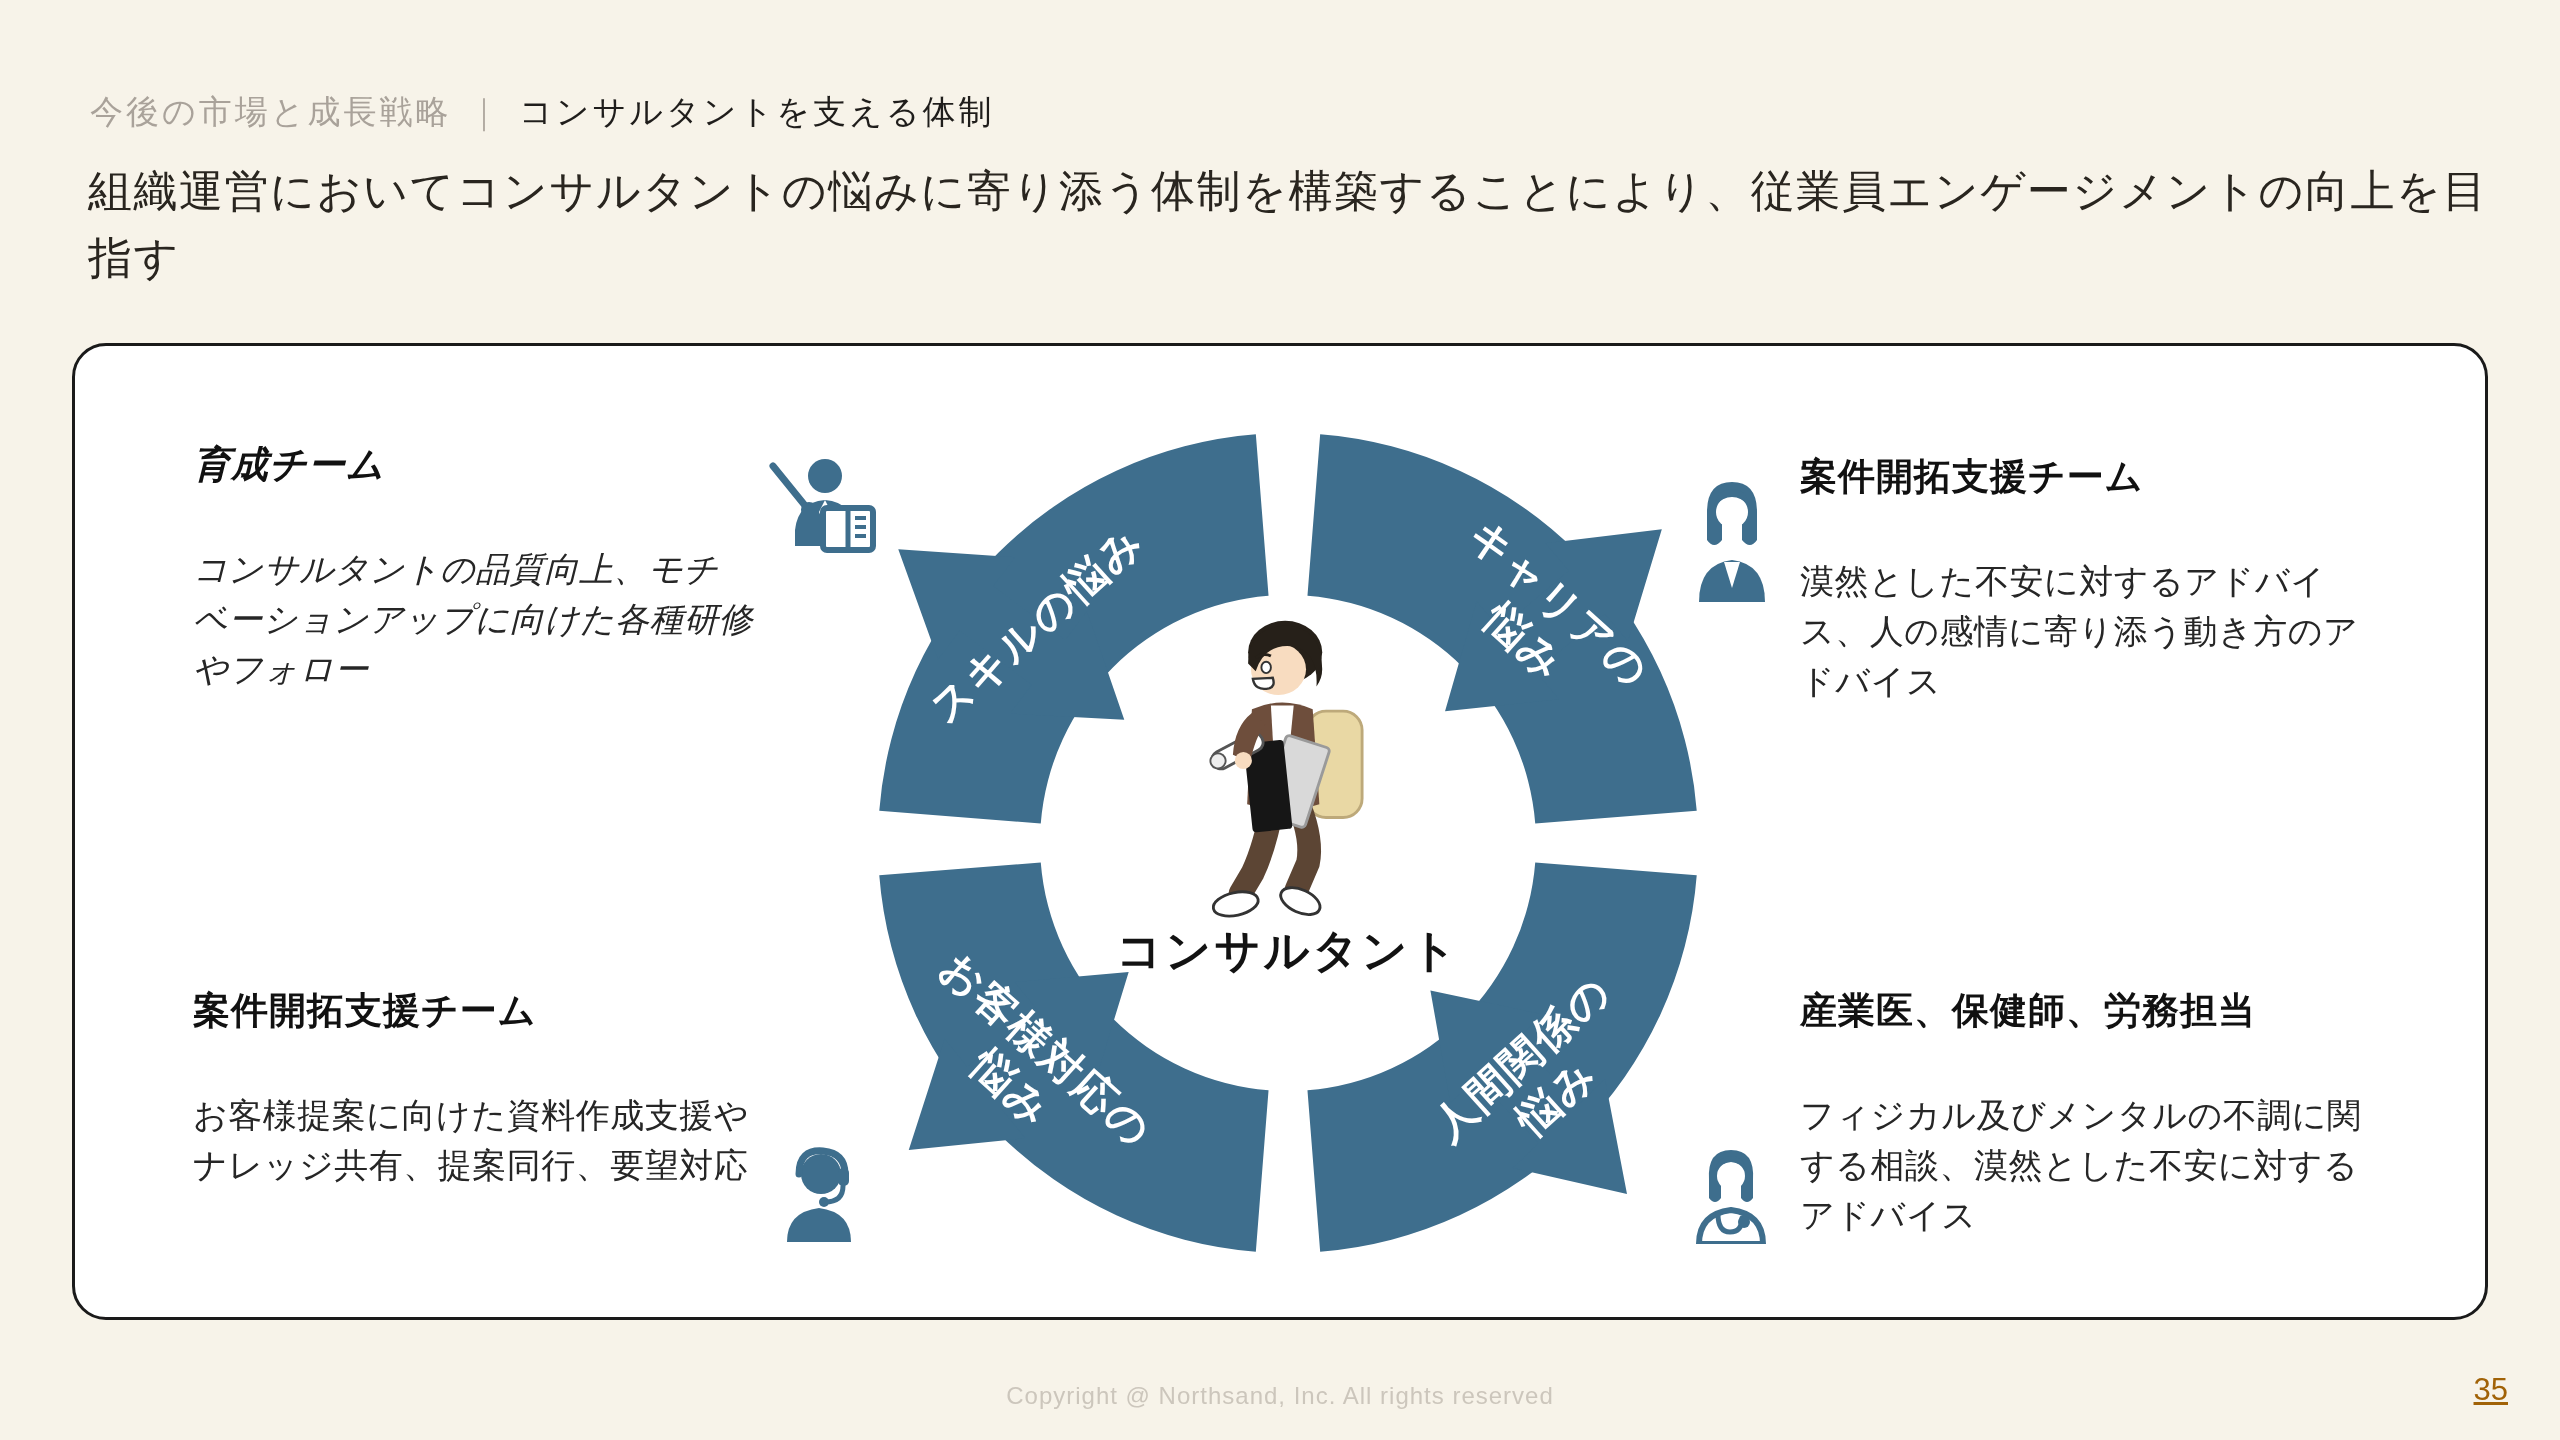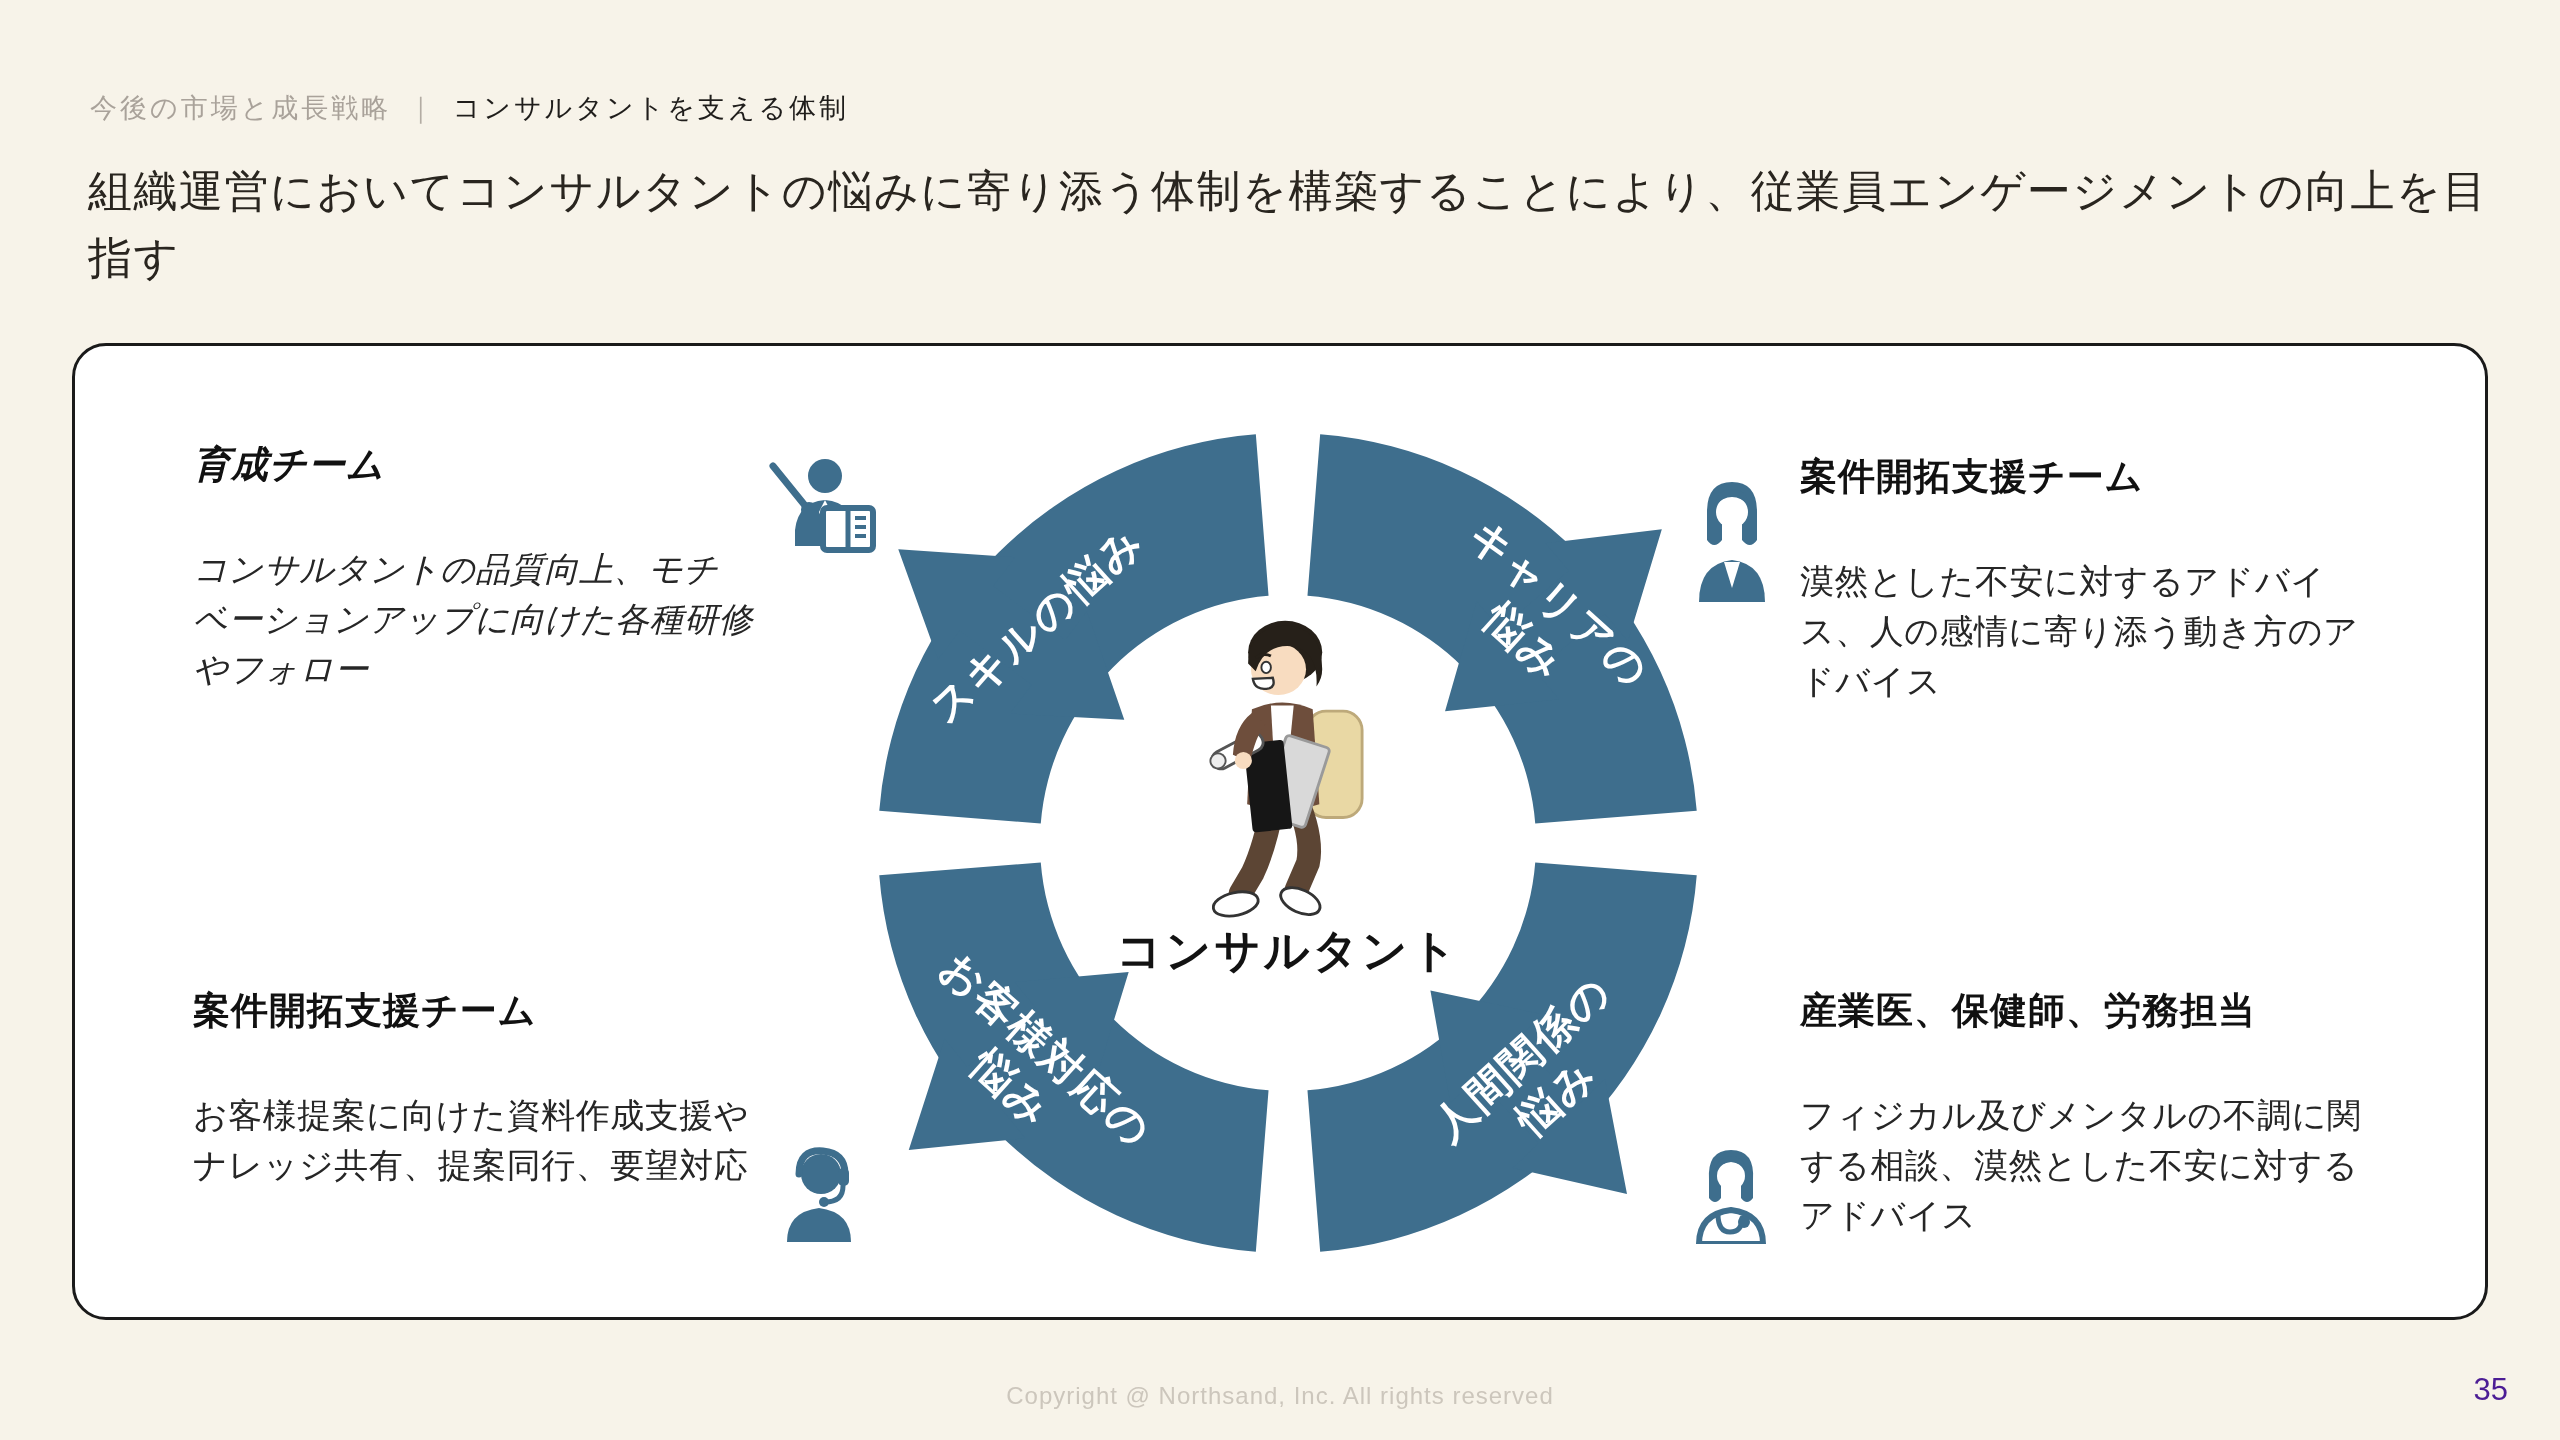--- a/index.html
+++ b/index.html
@@ -8,21 +8,21 @@
     background:#f7f3e9;
     font-family:"Liberation Sans","DejaVu Sans",sans-serif;
     position:relative;overflow:hidden;
     color:#262321;
   }
   .slide{position:absolute;inset:0;}
 
   
   .eyebrow{
     position:absolute;left:90px;top:90px;
-    font-size:27px;letter-spacing:3px;white-space:nowrap;font-family:Liberation Mono, monospace;
+    font-size:33px;letter-spacing:3px;white-space:nowrap;font-family:Liberation Mono, monospace;
   }
   .eyebrow .section{color:#a9a29a;}
   .eyebrow .divider{color:#b3aca3;margin:0 16px;font-weight:300;}
   .eyebrow .subsection{color:#1f1d1b;}
 
   
   .slide-title{
     position:absolute;left:88px;top:158px;width:2420px;
     font-size:44px;line-height:1.52;letter-spacing:1.5px;color:#29251f;
   }
@@ -65,21 +65,21 @@
     letter-spacing:3px;
   }
 
   
   .footer-copyright{
     position:absolute;left:0;right:0;bottom:30px;
     text-align:center;font-size:24px;color:#ccc6bc;letter-spacing:1px;
   }
   .page-number{
     position:absolute;right:52px;bottom:32px;
-    font-size:31px;color:#4c1d95;
+    font-size:31px;color:#a16207;text-decoration:underline;
   }
 </style>
 </head>
 <body>
 
 <div class="slide">
 
   <div class="eyebrow">
     <span class="section">今後の市場と成長戦略</span><span class="divider">｜</span><span class="subsection">コンサルタントを支える体制</span>
   </div>

